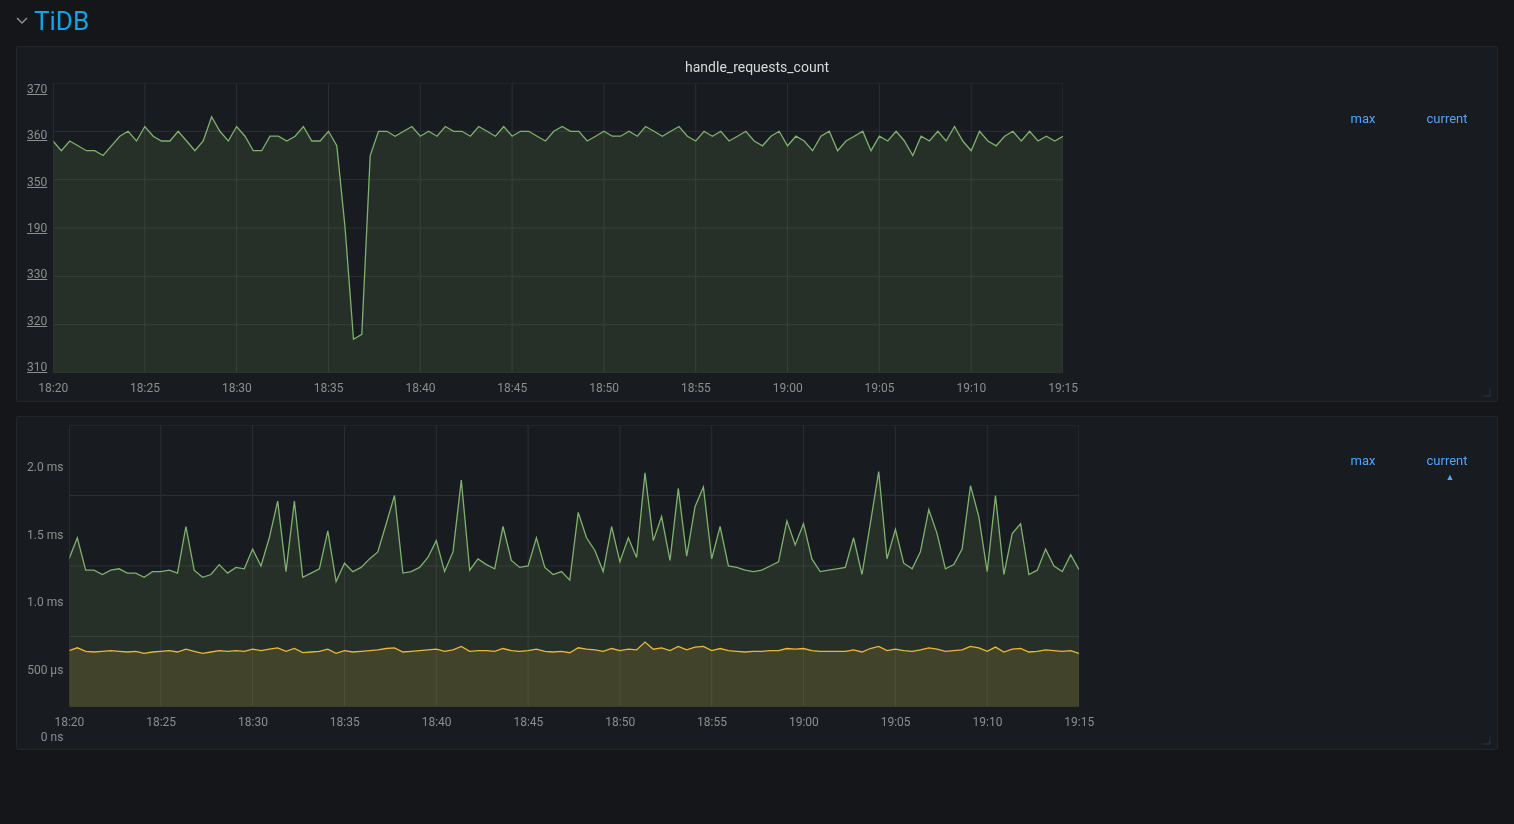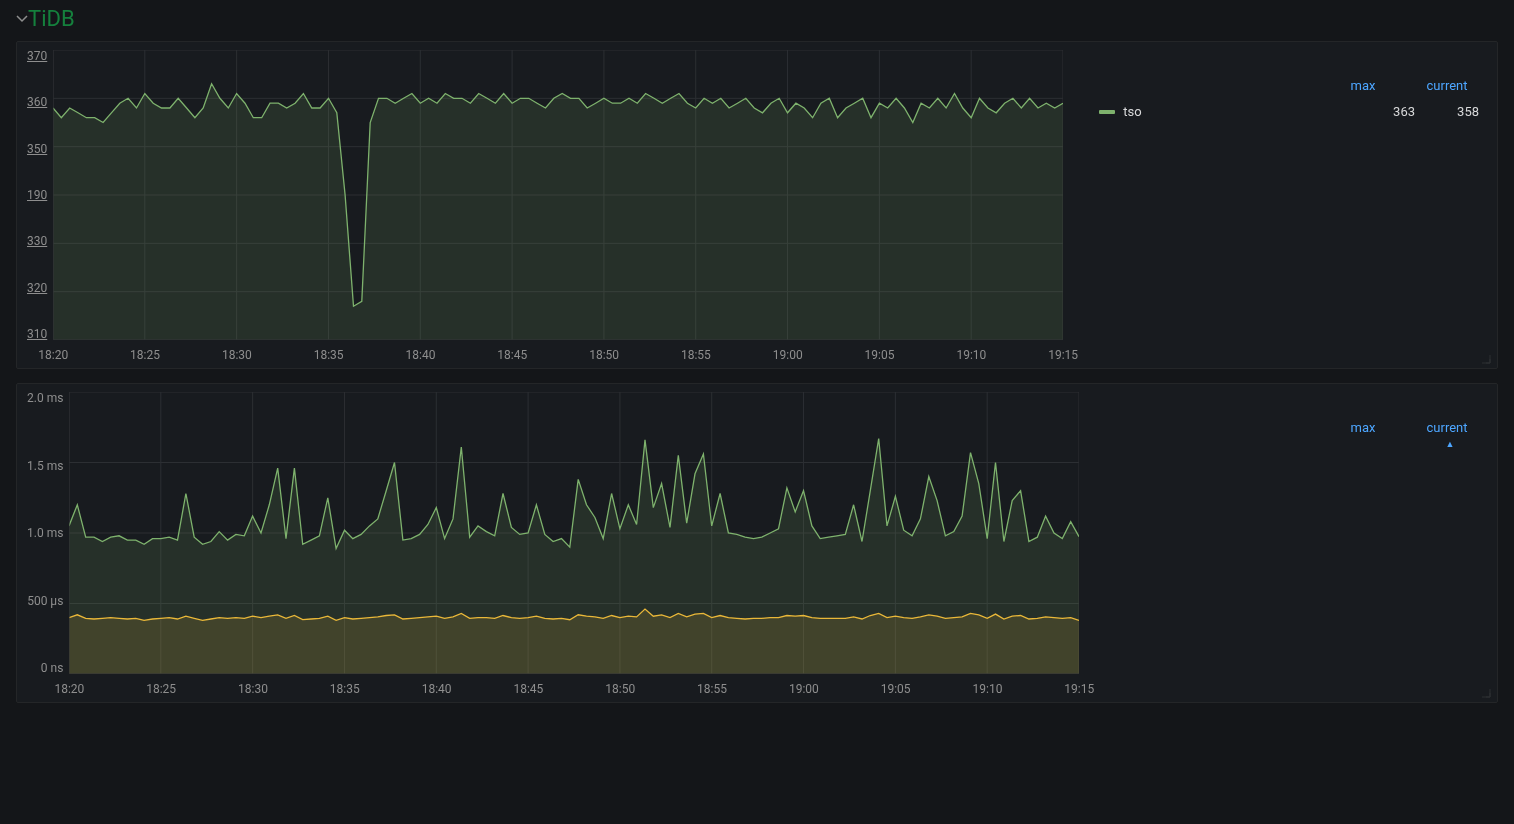--- a/index.html
+++ b/index.html
@@ -1,22 +1,22 @@
 <!DOCTYPE html>
 <html><head>
 <meta charset="utf-8">
 <style>
   html,body{
     margin:0;padding:0;background:#141619;color:#d8d9da;
     font-family:-apple-system,BlinkMacSystemFont,"Segoe UI",Roboto,Helvetica,Arial,sans-serif;
     font-size:13px;width:1514px;
   }
   .row-header{
-    display:flex;align-items:center;
-    padding:6px 8px 10px 16px;color:#15803d;font-size:22px;font-weight:400;
+    display:flex;align-items:center;gap:6px;
+    padding:6px 8px 10px 16px;color:#0ea5e9;font-size:26px;font-weight:400;
   }
   .chev{width:12px;height:12px;display:inline-block}
   .panel{
     background:#181b1f;border:1px solid #242628;border-radius:2px;
     margin:0 16px 14px 16px;position:relative;padding:8px 10px 6px 10px;
   }
   .panel-title{
     text-align:center;color:#d8d9da;font-size:14px;padding:4px 0 8px 0;font-weight:400;
   }
   .panel-body{display:flex;gap:8px}
@@ -63,20 +63,21 @@
 
   <span class="chev">
     <svg viewBox="0 0 12 12">
         <path d="M1 3 L6 8 L11 3" fill="none" stroke="#8e8e8e" stroke-width="1.5"></path>
       </svg>
   </span>
   <span>TiDB</span>
 </div>
 
 <div class="panel">
+  <div class="panel-title">handle_requests_count</div>
   <div class="panel-body">
     <div class="plot-wrap">
       <div class="yaxis" id="yaxis-0" style="height: 290px; text-decoration: underline;">
           <span>370</span>
           <span>360</span>
           <span>350</span>
           <span>190</span>
           <span>330</span>
           <span>320</span>
           <span>310</span>
@@ -125,40 +126,34 @@
             <span style="position: relative; width: 0px; margin-left: 91.8182px; transform: translateX(-50%); display: inline-block; white-space: nowrap;"><span style="display: inline-block; transform: translateX(-50%);">19:10</span></span>
             <span style="position: relative; width: 0px; margin-left: 91.8182px; transform: translateX(-50%); display: inline-block; white-space: nowrap;"><span style="display: inline-block; transform: translateX(-50%);">19:15</span></span>
           </div>
       </div>
     </div>
     <div class="legend">
       <div class="legend-head">
         <span>max</span>
         <span>current</span>
       </div>
-      <div class="legend-row">
-        <span class="swatch" style="background:#7eb26d"></span>
-        <span class="lname">tso</span>
-        <span class="lval">363</span>
-        <span class="lval">358</span>
-      </div>
     </div>
   </div>
   <span class="corner-icon">
     <svg viewBox="0 0 12 12">
         <path d="M3 11h8V3" fill="none" stroke="#555" stroke-width="1"></path>
         <path d="M7 11h4V7" fill="none" stroke="#555" stroke-width="1"></path>
       </svg>
   </span>
 </div>
 
 <div class="panel">
   <div class="panel-body">
     <div class="plot-wrap">
-      <div class="yaxis" id="yaxis-1" style="height: 282px;">
+      <div class="yaxis" id="yaxis-1" style="height: 282px; margin-top: 36px;">
           <span>2.0 ms</span>
           <span>1.5 ms</span>
           <span>1.0 ms</span>
           <span>500 µs</span>
           <span>0 ns</span>
         </div>
       <div class="plot-col">
         <div class="plot">
             <svg id="plot-1" width="1010" height="282" viewBox="0 0 1010 282">
               <g class="grid">

